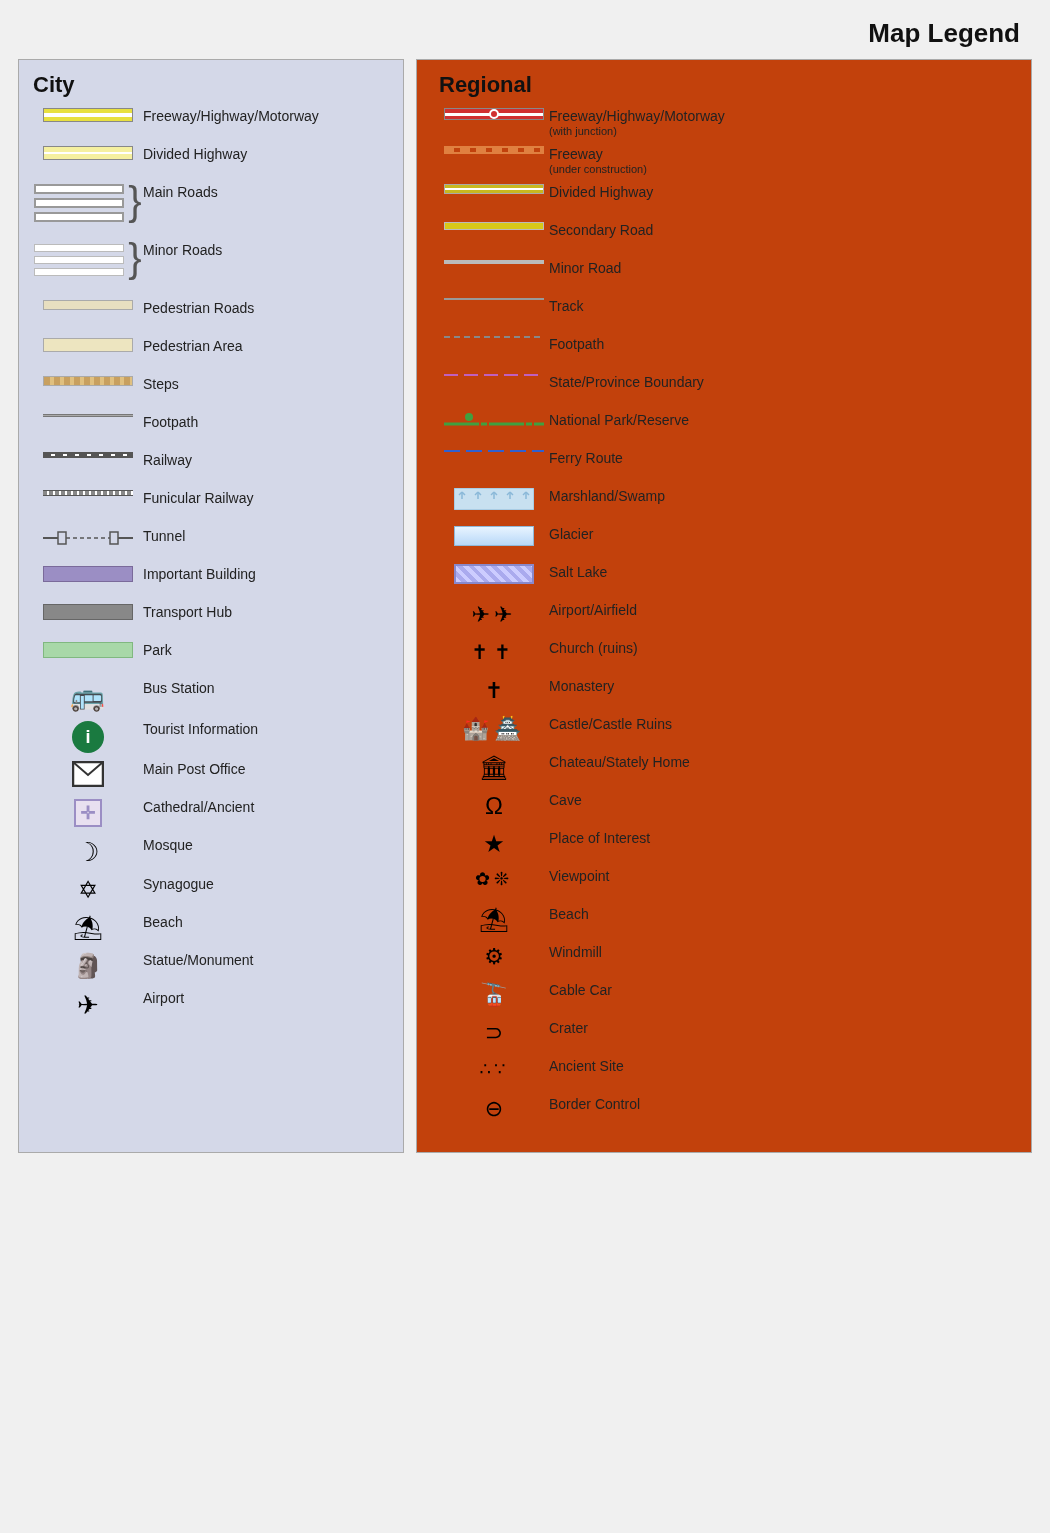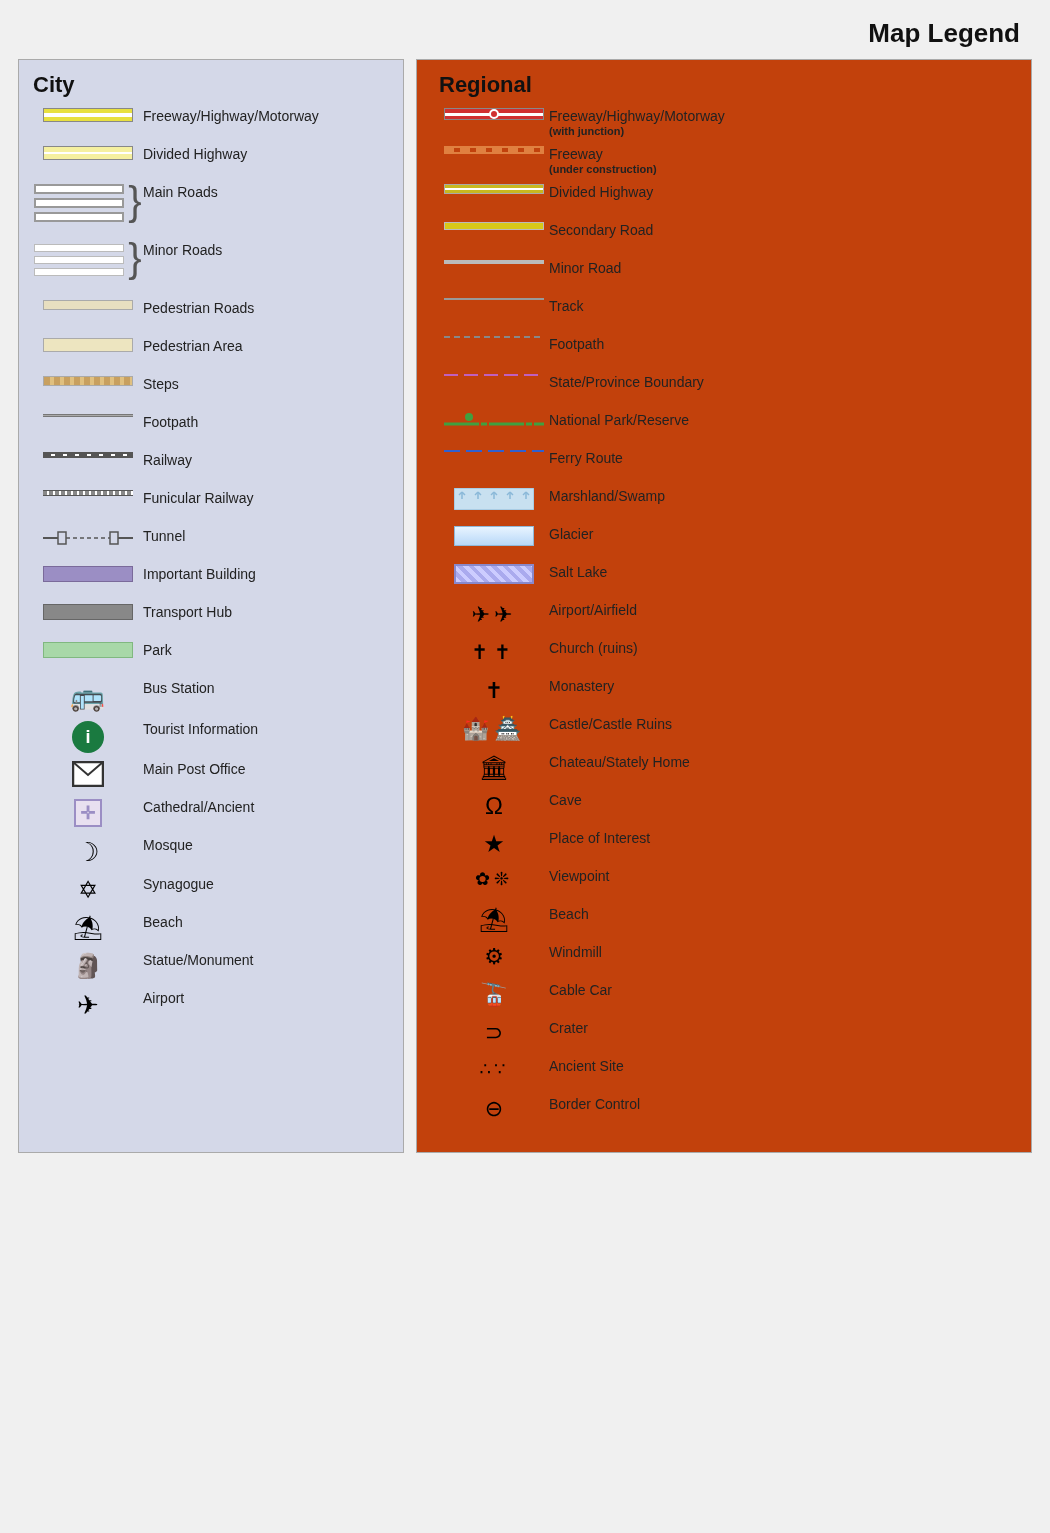--- a/index.html
+++ b/index.html
@@ -59,21 +59,20 @@
       justify-content: center;
     }
     .legend-label {
       font-size: 14px;
       color: #222;
       line-height: 1.2;
     }
     .legend-label small {
       font-size: 11px;
       display: block;
-      font-weight: bold;
     }
 
     
     .road-freeway {
       width: 90px; height: 14px;
       background: linear-gradient(to bottom, #e8e040 0%, #e8e040 30%, #fff 30%, #fff 70%, #e8e040 70%);
       border: 1px solid #888;
     }
     .road-divided-hwy {
       width: 90px; height: 14px;

